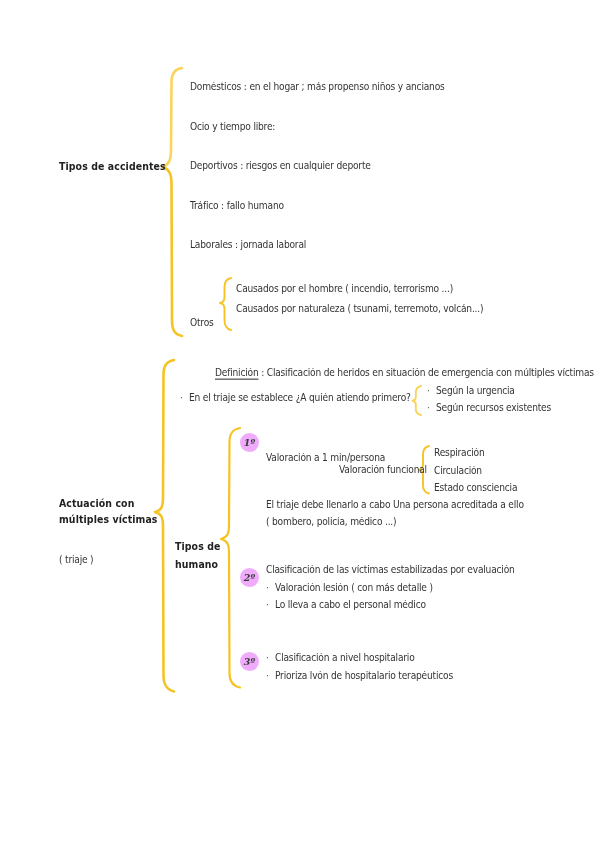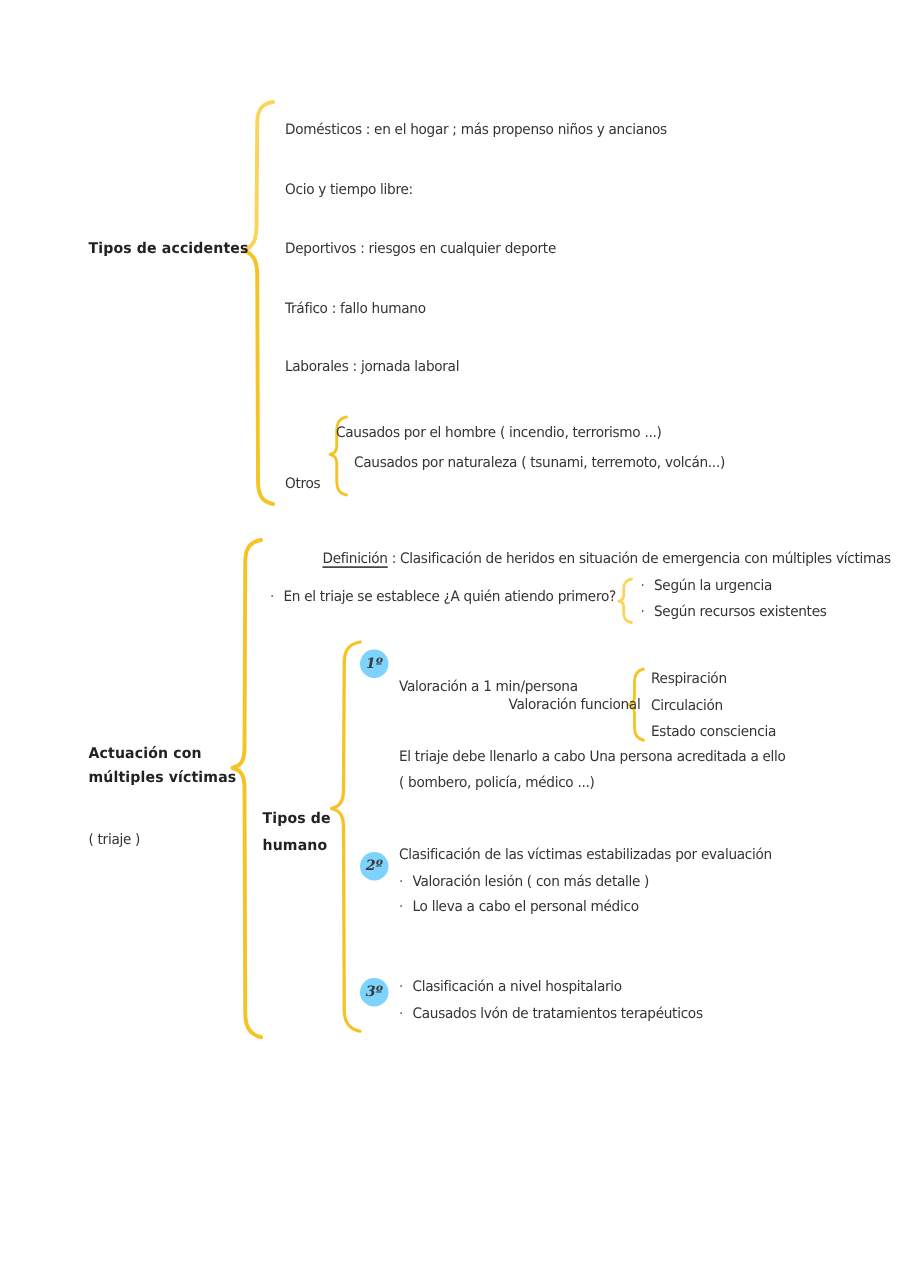--- a/index.html
+++ b/index.html
@@ -63,21 +63,21 @@
   .brace-mid   { stroke-width: 2.2; }
   .brace-minor { stroke-width: 1.9; }
   .brace-pale  { stroke: #fbd45c; }
 
   
   .ordinal {
     position: absolute;
     width: 19px;
     height: 19px;
     border-radius: 50%;
-    background: #7dd3fc;
+    background: #f0abfc;
     display: flex;
     align-items: center;
     justify-content: center;
     font-size: 9.5px;
     font-weight: bold;
     font-style: italic;
     color: #3a3a3a;
     font-family: "DejaVu Serif", "Liberation Serif", serif;
   }
 </style>
@@ -114,21 +114,21 @@
   <div class="txt body-txt" style="left:190px; top:122px;">Ocio y tiempo libre:</div>
 
   <div class="txt body-txt" style="left:190px; top:161px;">Deportivos : riesgos en cualquier deporte</div>
 
   <div class="txt body-txt" style="left:190px; top:201px;">Tráfico : fallo humano</div>
 
   <div class="txt body-txt" style="left:190px; top:240px;">Laborales : jornada laboral</div>
 
   <div class="txt small-lbl" style="left:190px; top:294px;">Otros</div>
 
-  <div class="txt body-txt" style="left:224px; top:284px;">Causados por el hombre ( incendio, terrorismo ...)</div>
+  <div class="txt body-txt" style="left:236px; top:284px;">Causados por el hombre ( incendio, terrorismo ...)</div>
 
   <div class="txt body-txt" style="left:236px; top:304px;">Causados por naturaleza ( tsunami, terremoto, volcán...)</div>
 
   <div class="txt bold-lbl" style="left:59px; top:497px;">Actuación con</div>
   <div class="txt bold-lbl" style="left:59px; top:513px;">múltiples víctimas</div>
   <div class="txt small-lbl" style="left:59px; top:531px;">( triaje )</div>
 
   <div class="txt body-txt" style="left:175px; top:368px;margin-left:40px;">
     <span class="underlined">Definición</span><span> : Clasificación de heridos en situación de emergencia con múltiples víctimas</span>
   </div>
@@ -171,16 +171,16 @@
   <div class="txt bullet-row" style="left:266px; top:600px;">
     <span class="bullet-dot">·</span><span>Lo lleva a cabo el personal médico</span>
   </div>
 
   <div class="ordinal" style="left:240px; top:652px;">3º</div>
 
   <div class="txt bullet-row" style="left:266px; top:653px;">
     <span class="bullet-dot">·</span><span>Clasificación a nivel hospitalario</span>
   </div>
   <div class="txt bullet-row" style="left:266px; top:671px;">
-    <span class="bullet-dot">·</span><span>Causados lvón de tratamientos  terapéuticos</span>
+    <span class="bullet-dot">·</span><span>Prioriza lvón de hospitalario  terapéuticos</span>
   </div>
 
 </div>
 
 </body></html>

